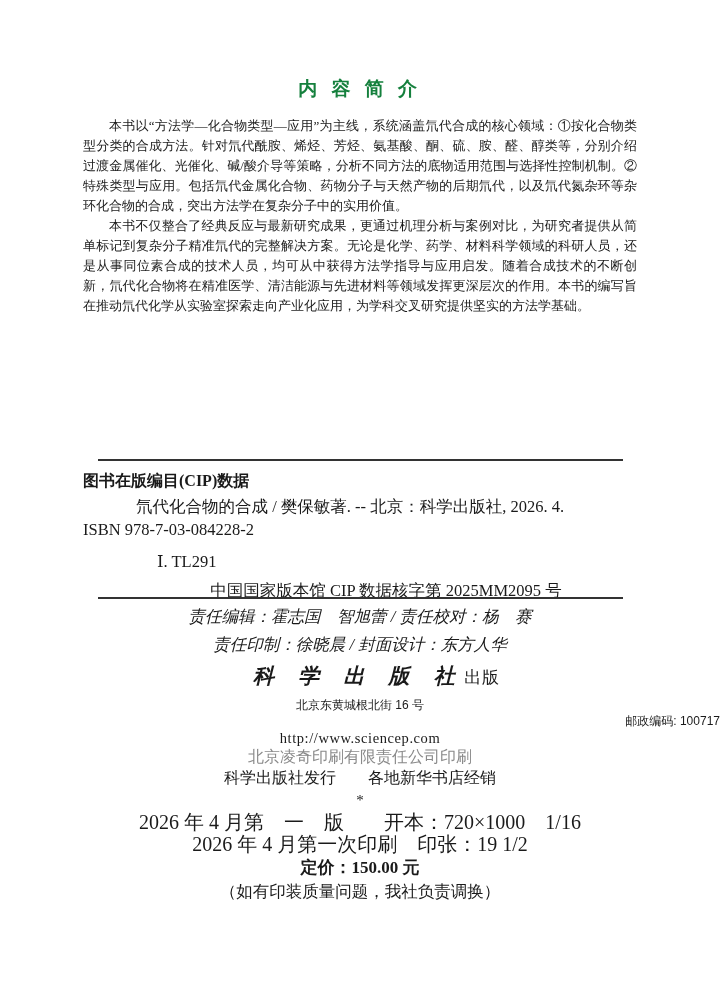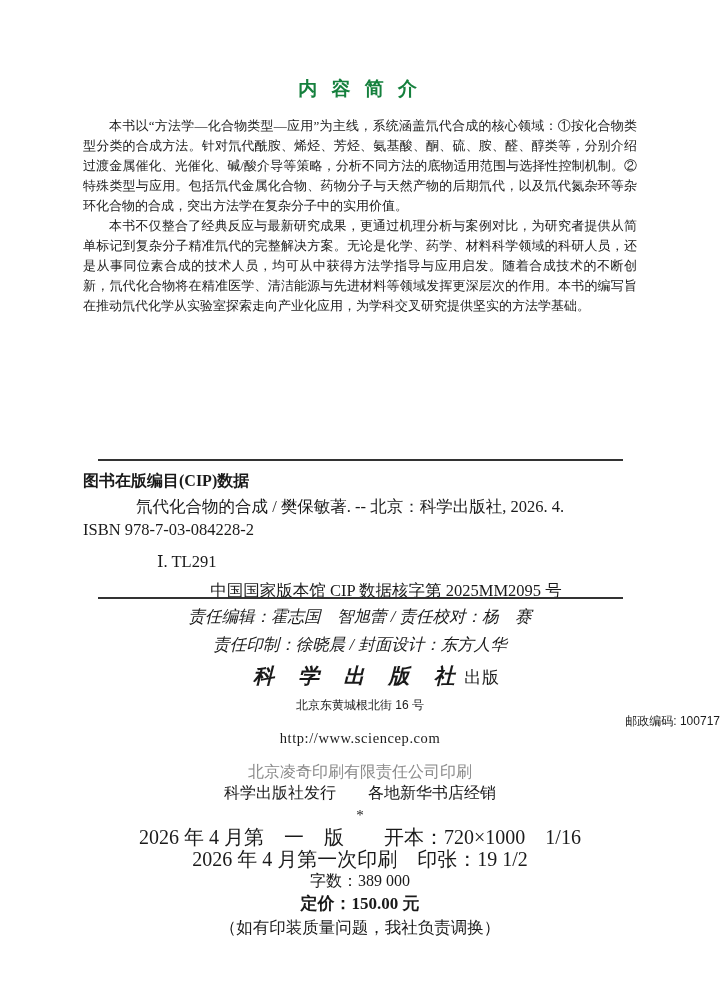--- a/index.html
+++ b/index.html
@@ -120,21 +120,21 @@
   }
   .address { margin-top: 4px; }
   .postcode { margin-top: 1px; text-align: right; }
   .website {
     margin-top: 1px;
     font-size: 14.5px;
     line-height: 17px;
     letter-spacing: 0.04em;
   }
   .printer {
-    margin-top: 15px;
+    margin-top: 0;
     font-size: 16px;
     line-height: 19px;
     color: #8a8a8a;
   }
   .distribution {
     margin-top: 2px;
     font-size: 16px;
     line-height: 20px;
   }
   .separator {
@@ -196,18 +196,17 @@
     <div class="line address">北京东黄城根北街 16 号</div>
     <div class="line postcode">邮政编码: 100717</div>
     <div class="line website">http://www.sciencep.com</div>
     <div class="line printer">北京凌奇印刷有限责任公司印刷</div>
     <div class="line distribution">科学出版社发行　　各地新华书店经销</div>
     <div class="line separator">*</div>
     <div class="edition-block">
       <div>2026 年 4 月第　一　版　　开本：720×1000　1/16</div>
       <div>2026 年 4 月第一次印刷　印张：19 1/2</div>
     </div>
-    <div class="line wordcount">字数：389 000</div>
     <div class="line price">定价：150.00 元</div>
     <div class="line notice">（如有印装质量问题，我社负责调换）</div>
   </div>
 
 </div>
 
 </body></html>

